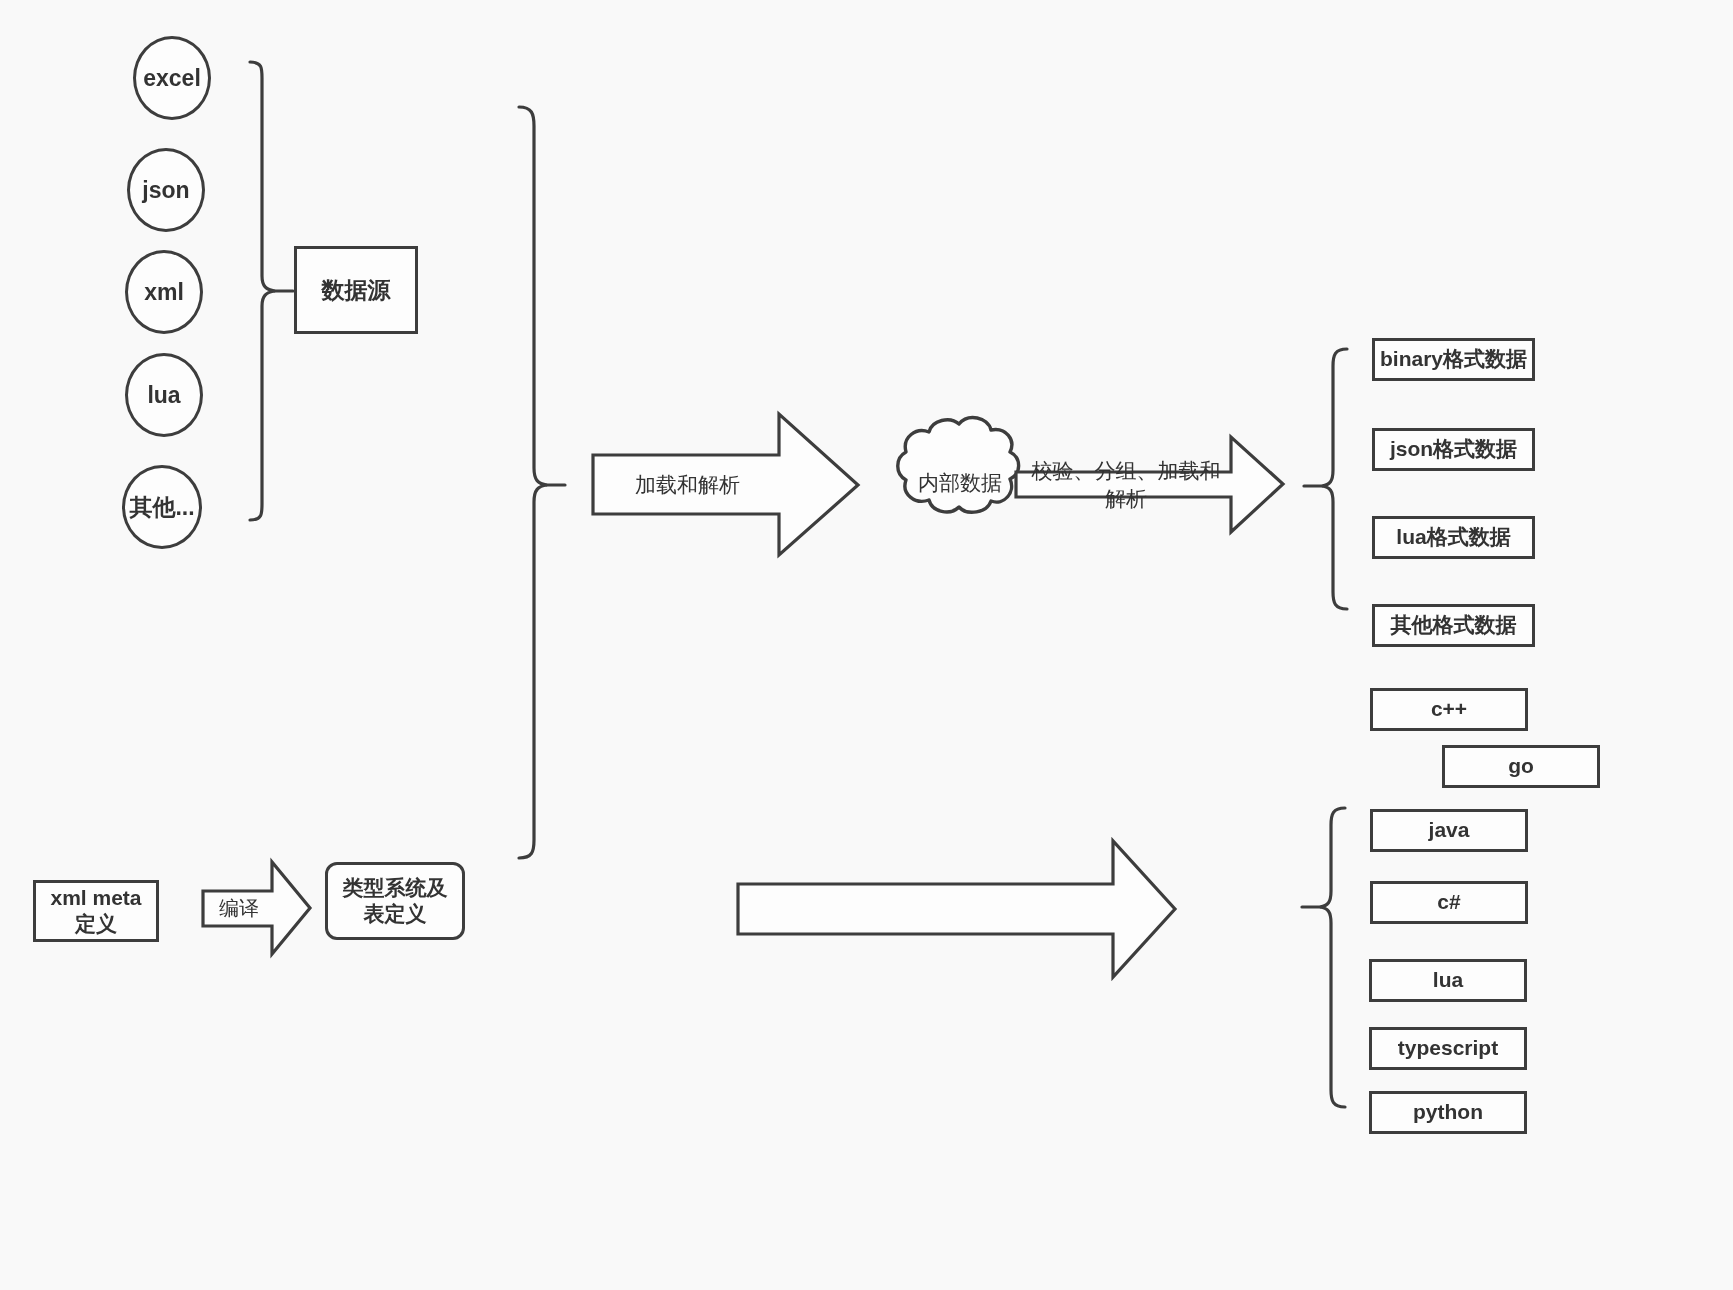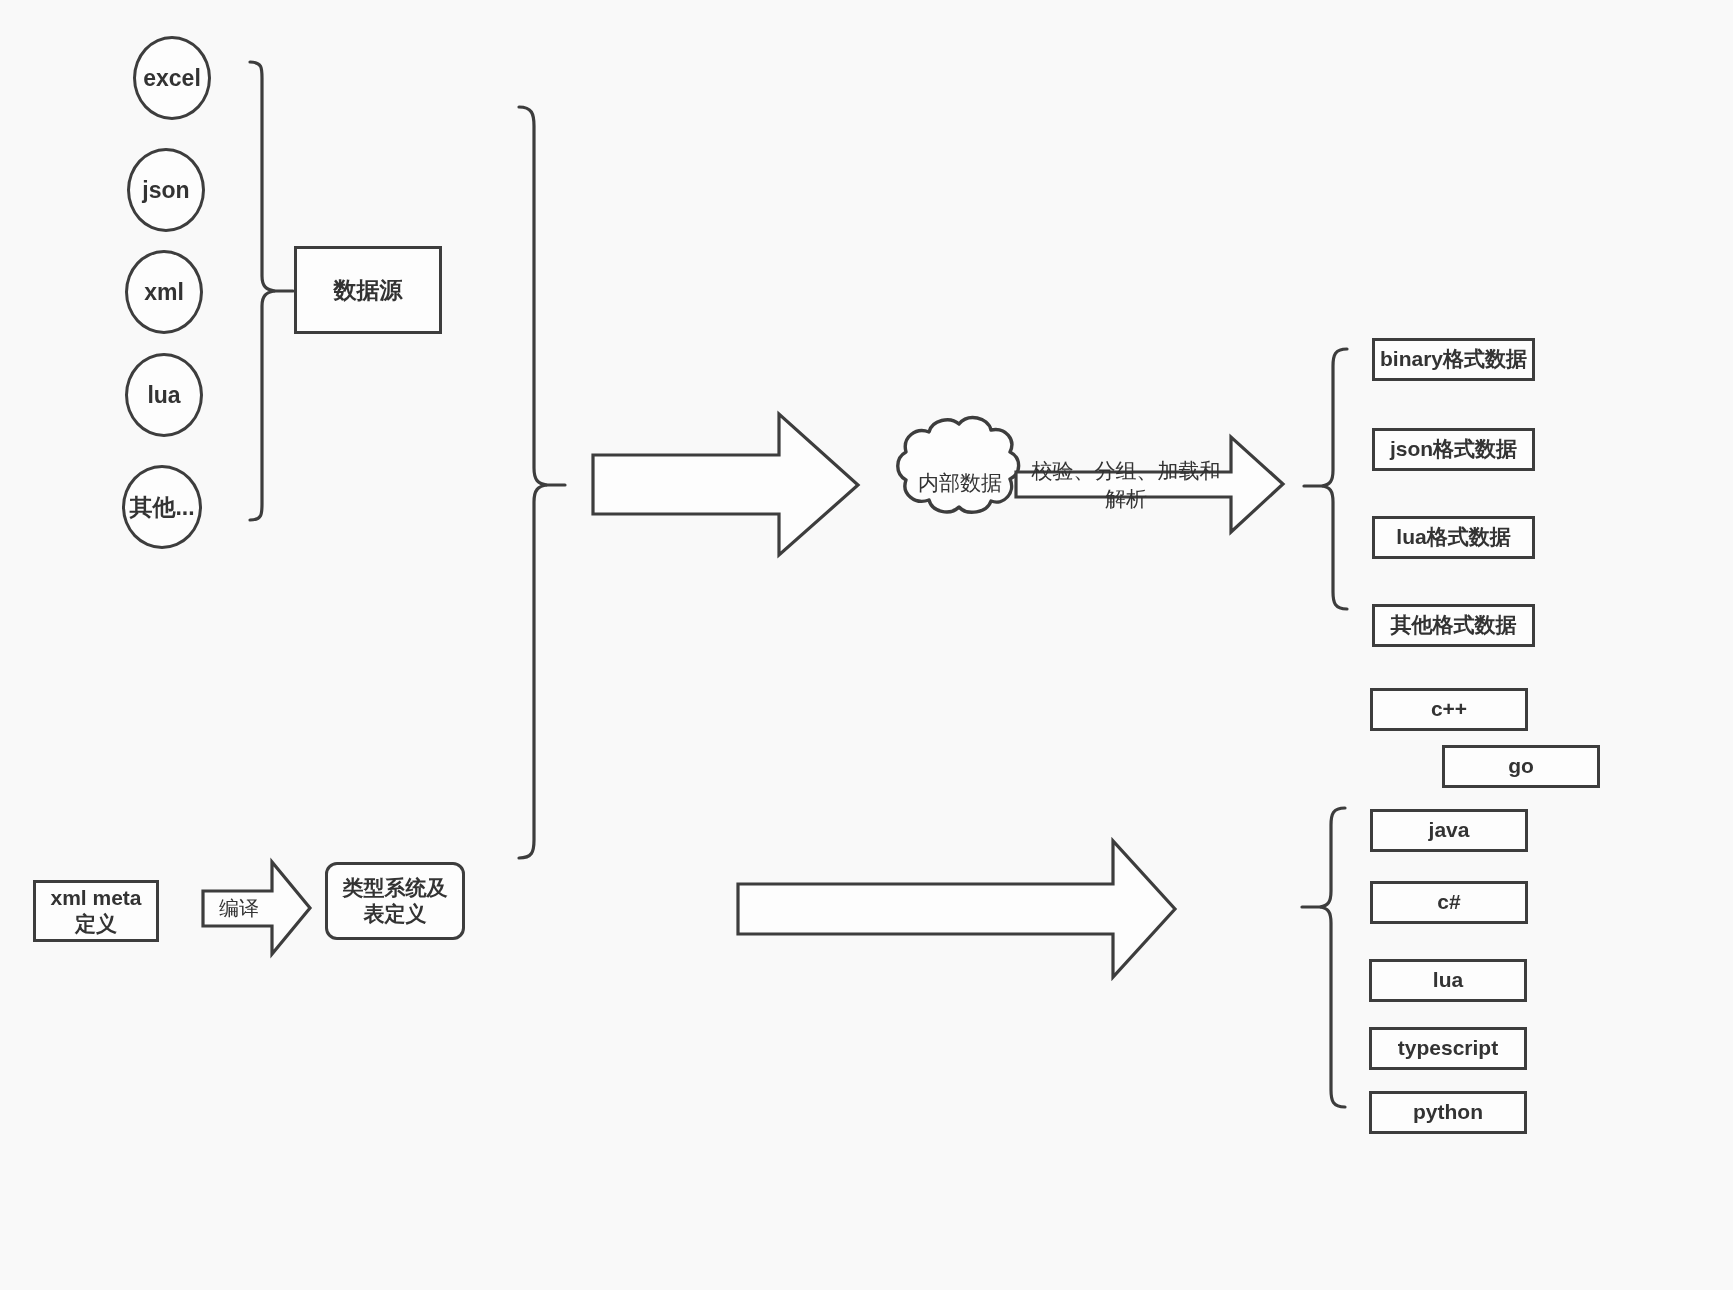--- a/index.html
+++ b/index.html
@@ -175,24 +175,27 @@
   <div class="node circle" style="left:125px; top:250px; width:78px; height:84px;">
     <span>xml</span>
   </div>
   <div class="node circle" style="left:125px; top:353px; width:78px; height:84px;">
     <span>lua</span>
   </div>
   <div class="node circle" style="left:122px; top:465px; width:80px; height:84px;">
     <span>其他...</span>
   </div>
 
-  <div class="node rect" style="left:294px; top:246px; width:148px; height:88px;">
+  <div class="node rect" style="left:294px; top:246px; width:124px; height:88px;">
     <span>数据源</span>
   </div>
 
+  <div class="arrow-label" style="left:600px; top:455px; width:175px; height:59px;">
+    <span>加载和解析</span>
+  </div>
 
   <div class="arrow-label" style="left:890px; top:460px; width:140px; height:45px;">
     <span>内部数据</span>
   </div>
 
   <div class="arrow-label" style="left:1022px; top:472px; width:208px; height:25px;">
     <span>校验、分组、加载和解析</span>
   </div>
 
 

